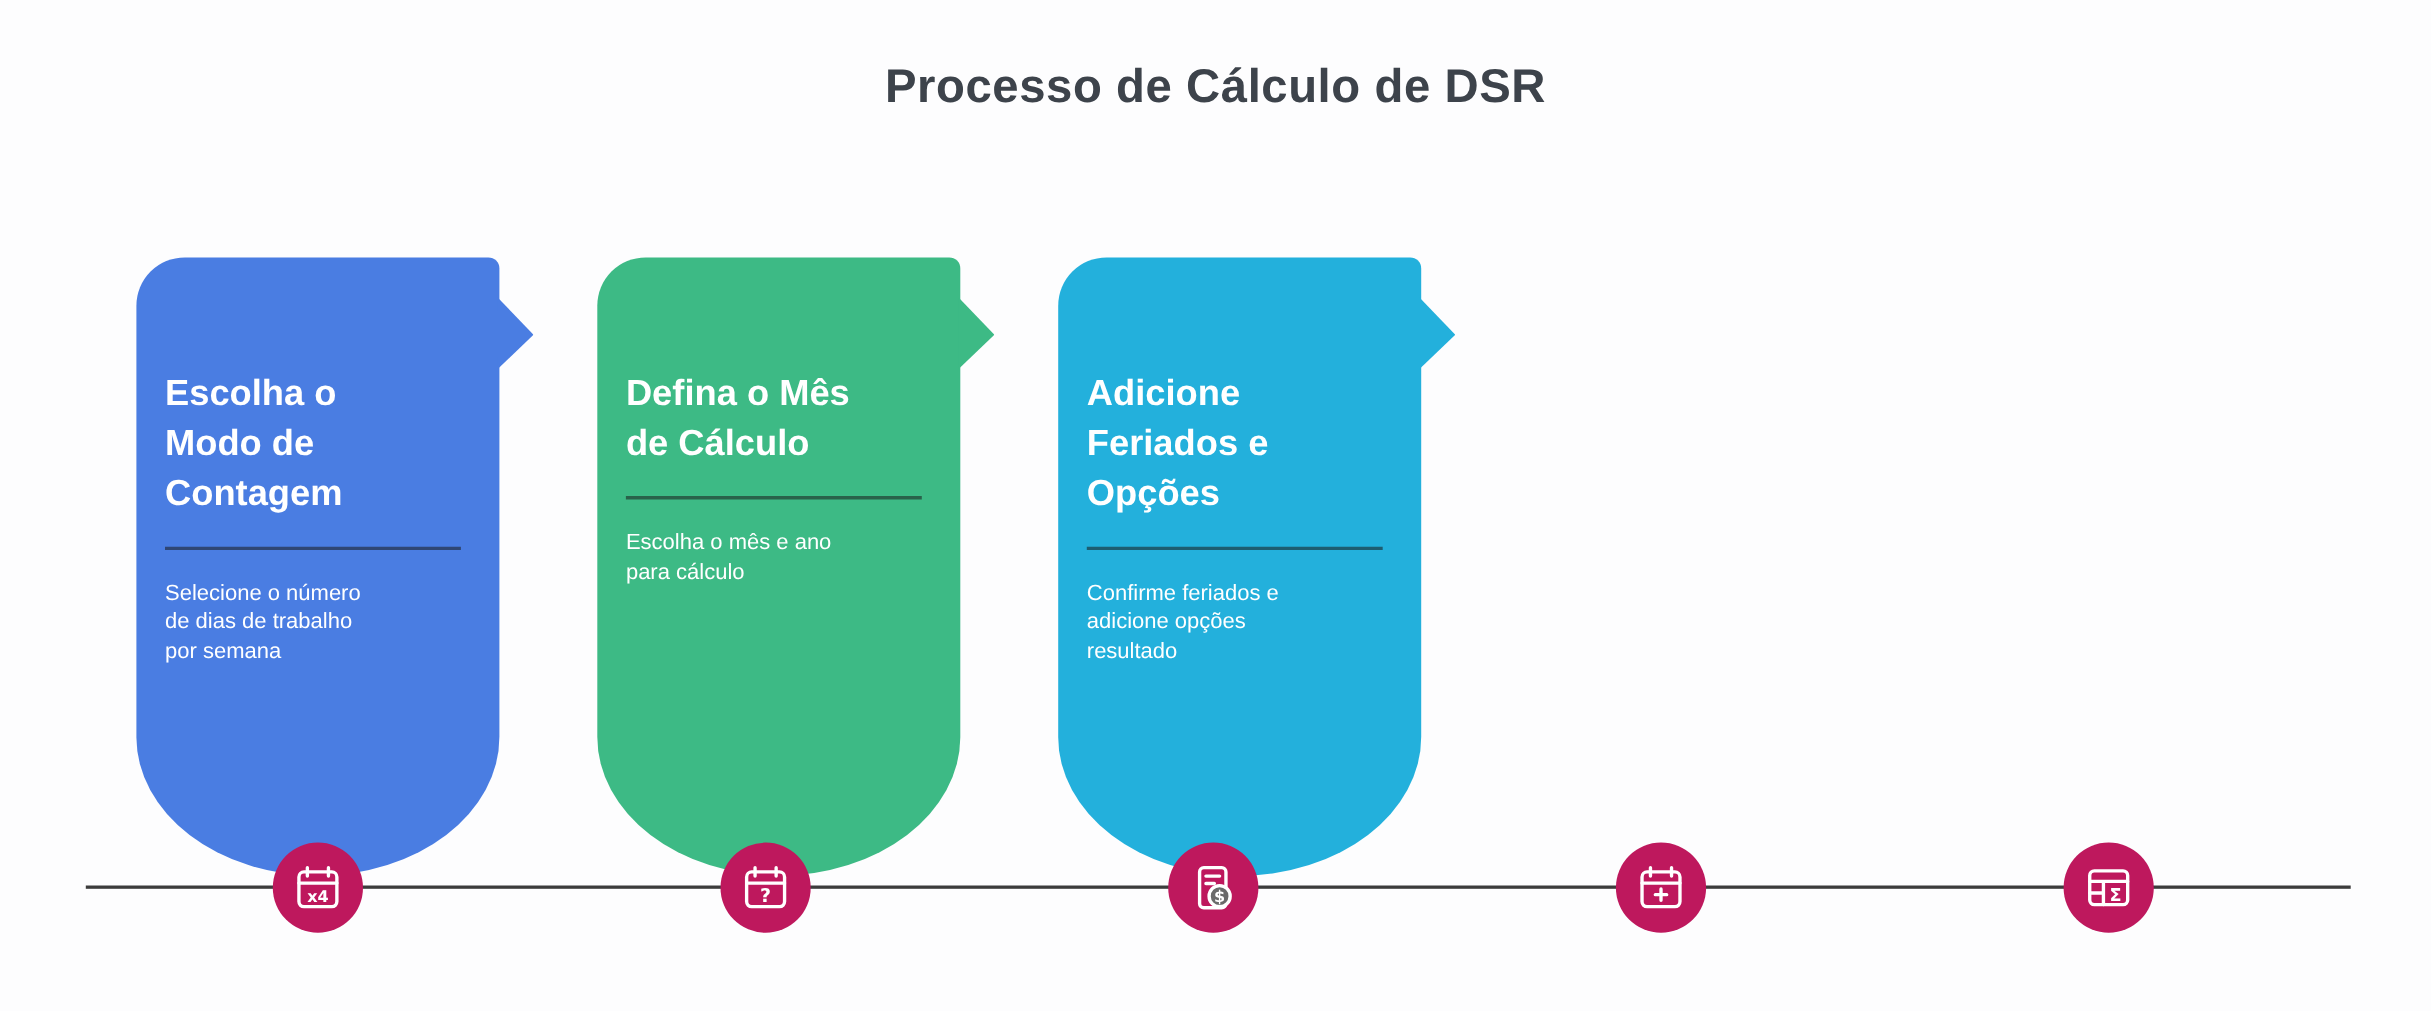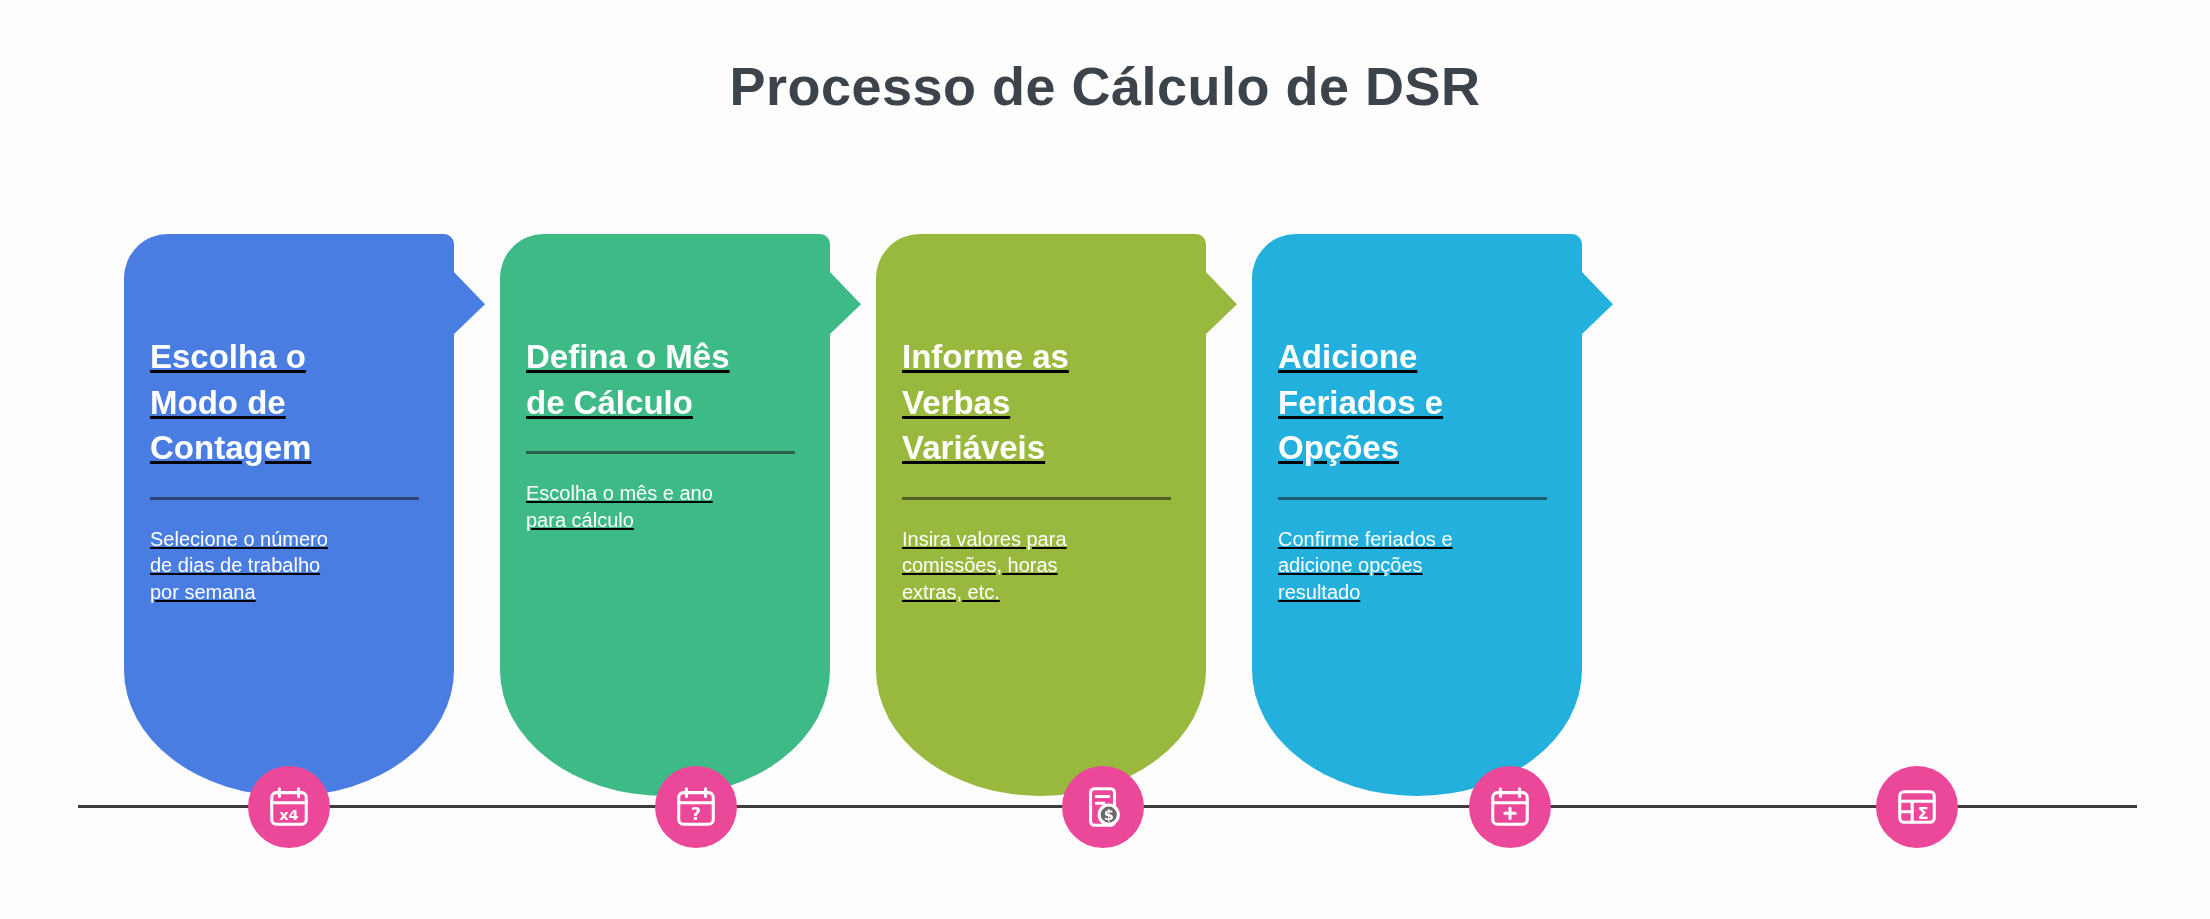--- a/index.html
+++ b/index.html
@@ -3,26 +3,26 @@
 <meta charset="utf-8">
 <style>
   html,body{margin:0;padding:0;}
   body{
     width:2210px;height:919px;position:relative;overflow:hidden;
     background:#fdfdfe;
     font-family:"Liberation Sans", sans-serif;
   }
   .page-title{
     position:absolute;top:55px;left:0;width:100%;
-    text-align:center;font-size:54px;font-weight:bold;color:#3d434b;
+    text-align:center;font-size:43px;font-weight:bold;color:#3d434b;
     letter-spacing:0.5px;
   }
   .cards{
     position:absolute;left:124px;top:234px;
-    display:flex;gap:46px;text-decoration:underline;
+    display:flex;gap:89px;
   }
   .card{
     position:relative;width:330px;height:562px;
     background:var(--card-color,#888);
     border-radius:44px 10px 165px 165px / 44px 10px 126px 126px;
     box-sizing:border-box;
     padding:100px 24px 0 26px;
     color:#ffffff;
   }
   .card-arrow{
@@ -42,21 +42,21 @@
   .card-description{
     margin-top:26px;font-size:20px;line-height:1.34;
     white-space:pre-line;
   }
   .timeline-line{
     position:absolute;top:805px;left:78px;width:2059px;height:3px;
     background:#3c3c3c;
   }
   .icon-circle{
     position:absolute;top:766px;width:82px;height:82px;border-radius:50%;
-    background:#ec4899;
+    background:#be185d;
     display:flex;align-items:center;justify-content:center;
   }
   .icon-circle svg{width:46px;height:46px;}
   .icon-stroke{fill:none;stroke:#ffffff;stroke-width:1.6;stroke-linecap:round;stroke-linejoin:round;}
   .icon-text{fill:#ffffff;stroke:none;font-family:"DejaVu Sans",sans-serif;font-weight:bold;}
   .ic-0{left:248px;} .ic-1{left:655px;} .ic-2{left:1062px;} .ic-3{left:1469px;} .ic-4{left:1876px;}
 </style>
 </head>
 <body>
 
@@ -77,30 +77,20 @@
 
   <div class="card" style="--card-color: #3dba85;">
     <div class="card-arrow"></div>
     <div class="card-heading">Defina o Mês
 de Cálculo</div>
     <div class="card-divider"></div>
     <div class="card-description">Escolha o mês e ano
 para cálculo</div>
   </div>
 
-  <div class="card" style="--card-color: #98b83e;">
-    <div class="card-arrow"></div>
-    <div class="card-heading">Informe as
-Verbas
-Variáveis</div>
-    <div class="card-divider"></div>
-    <div class="card-description">Insira valores para
-comissões, horas
-extras, etc.</div>
-  </div>
 
   <div class="card" style="--card-color: #23b0dc;">
     <div class="card-arrow"></div>
     <div class="card-heading">Adicione
 Feriados e
 Opções</div>
     <div class="card-divider"></div>
     <div class="card-description">Confirme feriados e
 adicione opções
 resultado</div>

